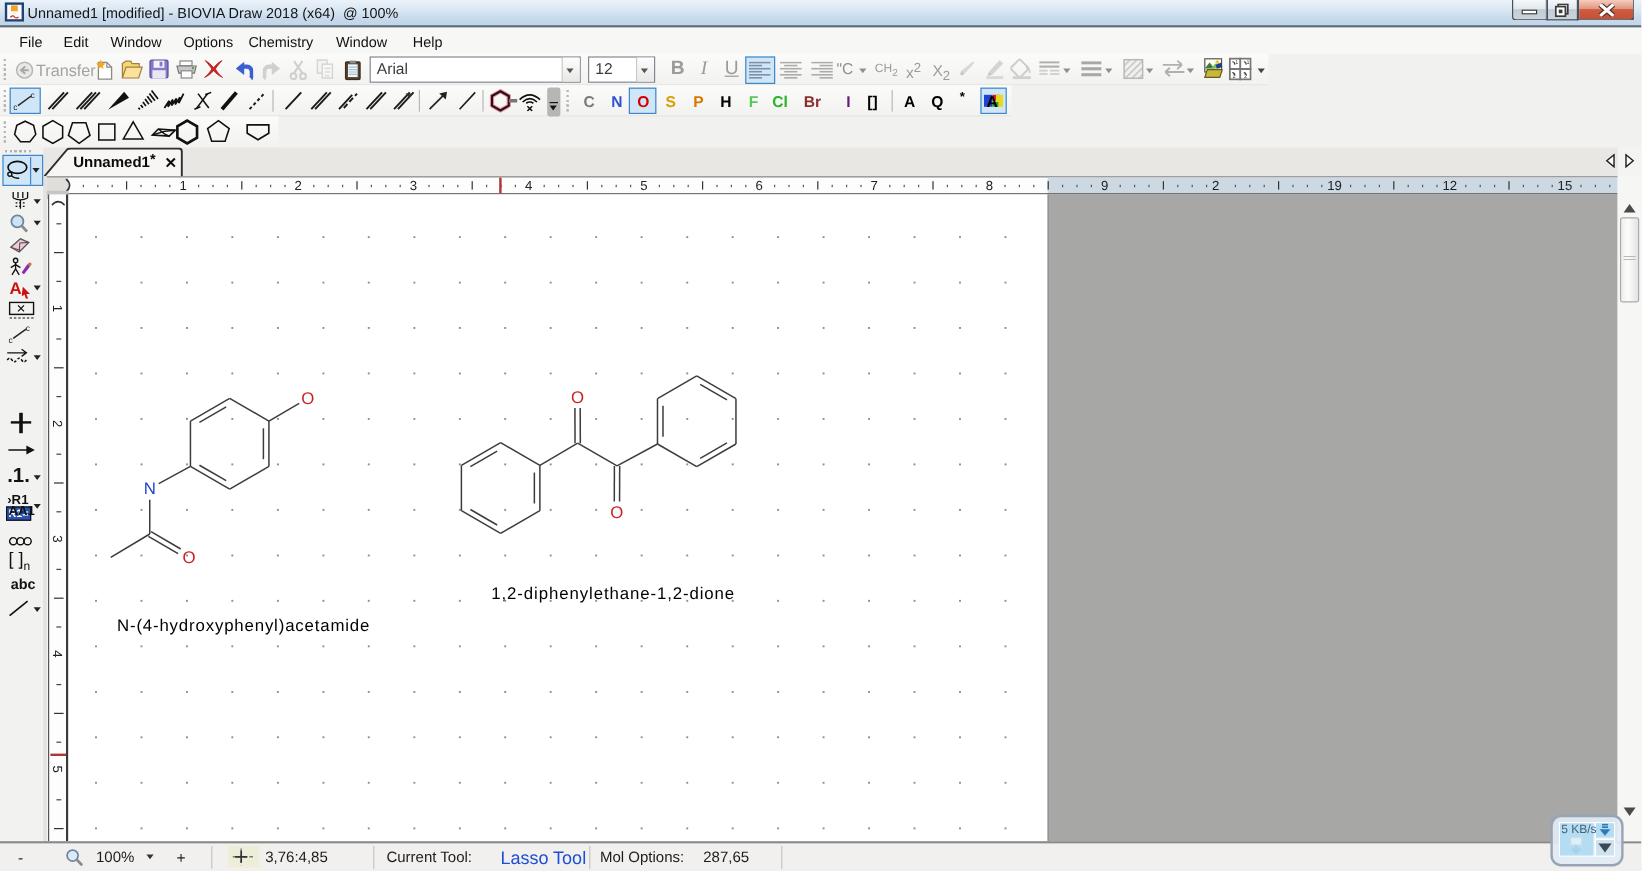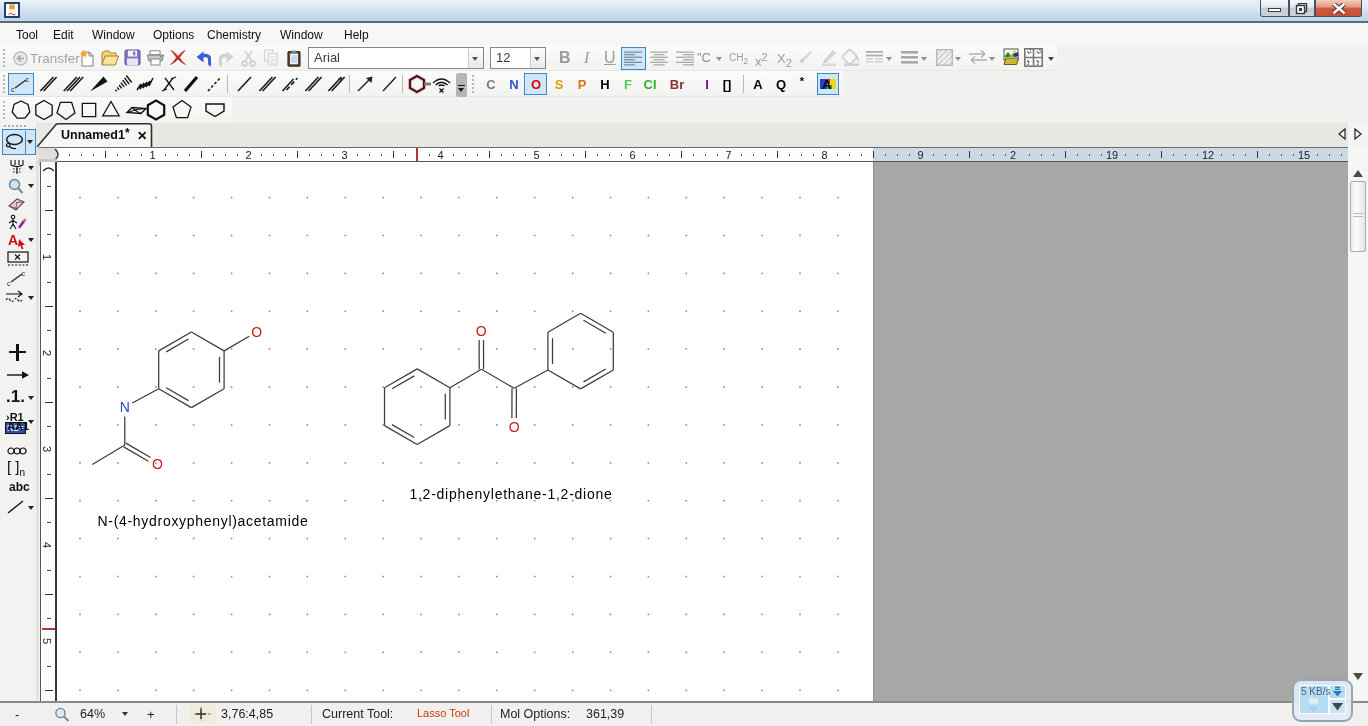--- a/index.html
+++ b/index.html
@@ -13,35 +13,36 @@
 <div id="app">
 
 <div style="position:absolute;left:0;top:0;width:1368px;height:21px;background:linear-gradient(#ebf2f9,#d9e7f3 40%,#c8dbec 70%,#c1d5e9);"></div>
 <div style="position:absolute;left:0;top:21px;width:1368px;height:2px;background:#5a6a76;"></div>
 <div style="position:absolute;left:4px;top:2px;width:16px;height:16px;background:#fcfcfc;border:2px solid #1e4476;box-sizing:border-box;"></div>
 <svg class="a" style="left:6px;top:4px;" width="12" height="12" viewBox="0 0 12 12">
       <rect x="3.2" y="0.5" width="5.6" height="5" fill="#f0a22c"></rect>
       <polygon points="3.2,5.5 8.8,5.5 6,9.2" fill="#fdf3d8"></polygon>
       <path d="M2.5 10.5 Q4.5 8.2 6 10 T 9.5 10.2" fill="none" stroke="#c0392b" stroke-width="1"></path>
     </svg>
+<div style="position:absolute;left:23px;top:4px;font-size:12px;color:#151515;">Unnamed1 [modified] - BIOVIA Draw 2018 (x64)&nbsp; @ 100%</div>
 <div style="position:absolute;top:0;height:17px;box-sizing:border-box;border:1px solid #46525c;border-top:none;left:1260px;width:29px;border-bottom-left-radius:3px;background:linear-gradient(#f6f9fb,#e2e8ed 45%,#c4cdd5 50%,#ccd4da);"></div>
 <div style="position:absolute;top:0;height:17px;box-sizing:border-box;border:1px solid #46525c;border-top:none;left:1289px;width:26px;background:linear-gradient(#f6f9fb,#e2e8ed 45%,#c4cdd5 50%,#ccd4da);"></div>
 <div style="position:absolute;top:0;height:17px;box-sizing:border-box;border:1px solid #46525c;border-top:none;left:1315px;width:47px;border-bottom-right-radius:3px;background:linear-gradient(#f5cdbd,#e29681 45%,#cd5b3f 50%,#c55136);"></div>
 <div style="position:absolute;left:1268px;top:8px;width:13px;height:4px;background:#fff;border:1px solid #3a3a3a;box-sizing:border-box;"></div>
 <svg class="a" style="left:1294px;top:3px;" width="16" height="12" viewBox="0 0 16 12">
       <rect x="4.5" y="0.5" width="8" height="8" fill="none" stroke="#3a3a3a" stroke-width="1.4"></rect>
       <rect x="2.5" y="2.5" width="8" height="8" fill="#fff" stroke="#3a3a3a" stroke-width="1.4"></rect>
       <rect x="5" y="5" width="3" height="3" fill="#3a3a3a"></rect>
     </svg>
 <svg class="a" style="left:1331px;top:3px;" width="16" height="11" viewBox="0 0 16 11">
       <path d="M2.5 0.8 L13.5 10.2 M13.5 0.8 L2.5 10.2" stroke="#55352c" stroke-width="4.6"></path>
       <path d="M2.5 0.8 L13.5 10.2 M13.5 0.8 L2.5 10.2" stroke="#fdfdfd" stroke-width="2.6"></path>
     </svg>
 <div style="position:absolute;left:0;top:23px;width:1368px;height:22px;background:#f7f7f6;"></div>
-<div style="position:absolute;left:16px;top:27.5px;font-size:12px;color:#101010;">Tool</div>
+<div style="position:absolute;left:16px;top:27.5px;font-size:12px;color:#101010;">File</div>
 <div style="position:absolute;left:53px;top:27.5px;font-size:12px;color:#101010;">Edit</div>
 <div style="position:absolute;left:92px;top:27.5px;font-size:12px;color:#101010;">Window</div>
 <div style="position:absolute;left:153px;top:27.5px;font-size:12px;color:#101010;">Options</div>
 <div style="position:absolute;left:207px;top:27.5px;font-size:12px;color:#101010;">Chemistry</div>
 <div style="position:absolute;left:280px;top:27.5px;font-size:12px;color:#101010;">Window</div>
 <div style="position:absolute;left:344px;top:27.5px;font-size:12px;color:#101010;">Help</div>
 <div style="position:absolute;left:0;top:45px;width:1368px;height:78px;background:#f1f1ef;"></div>
 <div style="position:absolute;left:0;top:45px;width:1057px;height:26px;background:linear-gradient(#fbfbfa,#f2f2f0);border-bottom:1px solid #e7e7e4;box-sizing:border-box;"></div>
 <div style="position:absolute;left:0;top:71px;width:843px;height:26px;background:linear-gradient(#fbfbfa,#f2f2f0);border-bottom:1px solid #e7e7e4;box-sizing:border-box;"></div>
 <div style="position:absolute;left:0;top:97px;width:232px;height:26px;background:linear-gradient(#fbfbfa,#f2f2f0);"></div>
@@ -946,36 +947,36 @@
       <line x1="514.2" y1="388.3" x2="547.9" y2="370.0" stroke="#3c3c3c" stroke-width="1.25"></line>
     </svg>
 <div style="position:absolute;left:97px;top:512.5px;width:212px;text-align:center;font-size:14px;letter-spacing:0.7px;color:#000;">N-(4-hydroxyphenyl)acetamide</div>
 <div style="position:absolute;left:405px;top:485.5px;width:212px;text-align:center;font-size:14px;letter-spacing:0.75px;color:#000;">1,2-diphenylethane-1,2-dione</div>
 <div style="position:absolute;left:0;top:703px;width:1368px;height:23px;background:#f1f0ee;"></div>
 <div style="position:absolute;left:15px;top:707px;font-size:13px;color:#1c1c1c;">-</div>
 <svg class="a" style="left:54px;top:707px;" width="16" height="15" viewBox="0 0 16 15">
       <circle cx="6.5" cy="6" r="4.6" fill="#ddeaf4" stroke="#6a86a0" stroke-width="1.4"></circle>
       <line x1="10" y1="9.5" x2="14.5" y2="14" stroke="#8a8a88" stroke-width="2.2"></line>
     </svg>
-<div style="position:absolute;left:80px;top:707px;font-size:12.5px;color:#1c1c1c;">64%</div>
+<div style="position:absolute;left:80px;top:707px;font-size:12.5px;color:#1c1c1c;">100%</div>
 <div class="dd" style="left:122px;top:712px;border-top-color:#333;"></div>
 <div style="position:absolute;left:147px;top:707px;font-size:13px;color:#1c1c1c;">+</div>
 <div style="position:absolute;left:176px;top:705px;width:1px;height:19px;background:#c6c5c2;"></div>
 <div style="position:absolute;left:190px;top:705px;width:26px;height:18px;background:#ededd8;"></div>
 <svg class="a" style="left:193px;top:706px;" width="20" height="16" viewBox="0 0 20 16">
       <path d="M8 1 V15 M1 8 H19" stroke="#777" stroke-width="1.2" stroke-dasharray="3,1.6"></path>
       <path d="M8 3 V13 M3 8 H13" stroke="#333" stroke-width="1.4"></path>
     </svg>
 <div style="position:absolute;left:221px;top:707px;font-size:12.5px;color:#1c1c1c;">3,76:4,85</div>
 <div style="position:absolute;left:311px;top:705px;width:1px;height:19px;background:#c6c5c2;"></div>
 <div style="position:absolute;left:322px;top:707px;font-size:12.5px;color:#1c1c1c;">Current Tool:</div>
-<div style="position:absolute;left:417px;top:707px;font-size:11px;color:#c2410c;">Lasso Tool</div>
+<div style="position:absolute;left:417px;top:707px;font-size:15px;color:#1d4ed8;">Lasso Tool</div>
 <div style="position:absolute;left:491px;top:705px;width:1px;height:19px;background:#c6c5c2;"></div>
 <div style="position:absolute;left:500px;top:707px;font-size:12.5px;color:#1c1c1c;">Mol Options:</div>
-<div style="position:absolute;left:586px;top:707px;font-size:12.5px;color:#1c1c1c;">361,39</div>
+<div style="position:absolute;left:586px;top:707px;font-size:12.5px;color:#1c1c1c;">287,65</div>
 <div style="position:absolute;left:651px;top:705px;width:1px;height:19px;background:#c6c5c2;"></div>
 <div style="position:absolute;left:1292px;top:679px;width:61px;height:43px;background:rgba(226,235,244,0.92);border:2px solid #97a4b4;border-radius:9px;box-sizing:border-box;"></div>
 <div style="position:absolute;left:1299px;top:685px;width:30px;height:29px;background:#b4dcf2;border:1px solid #fff;box-sizing:border-box;"></div>
 <div style="position:absolute;left:1329px;top:685px;width:17px;height:14px;background:#b4dcf2;border:1px solid #fff;box-sizing:border-box;"></div>
 <div style="position:absolute;left:1329px;top:699px;width:17px;height:15px;background:#cfe2ef;border:1px solid #fff;box-sizing:border-box;"></div>
 <div style="position:absolute;left:1301px;top:686px;font-size:10px;color:#4a637a;">5 KB/s</div>
 <svg class="a" style="left:1306px;top:697px;" width="18" height="17" viewBox="0 0 18 17" opacity="0.55">
       <rect x="3" y="1" width="9" height="6" fill="#fff" stroke="#e8e4d0" stroke-width="1"></rect>
       <path d="M7.5 8 V12 M4 10 L7.5 13.5 L11 10" stroke="#9cc8e4" stroke-width="2" fill="none"></path>
     </svg>

